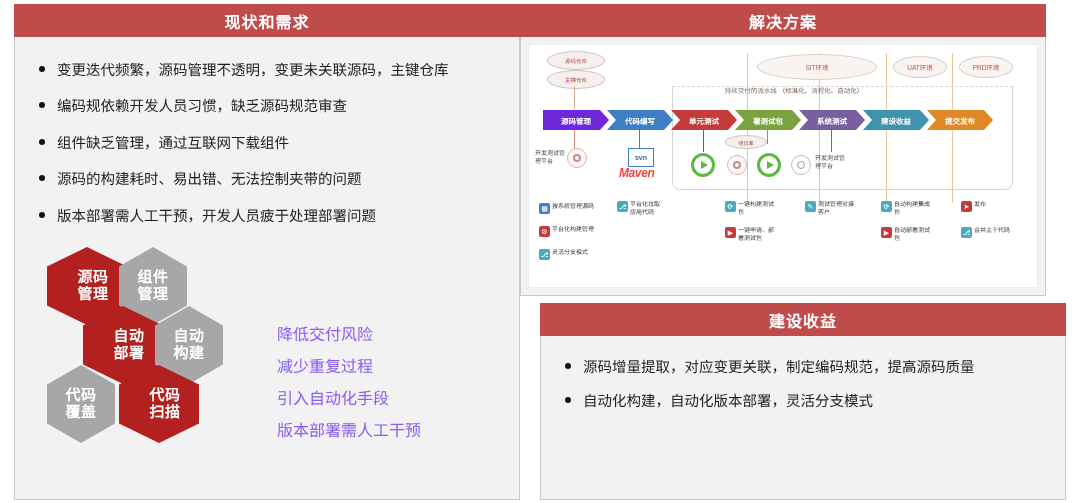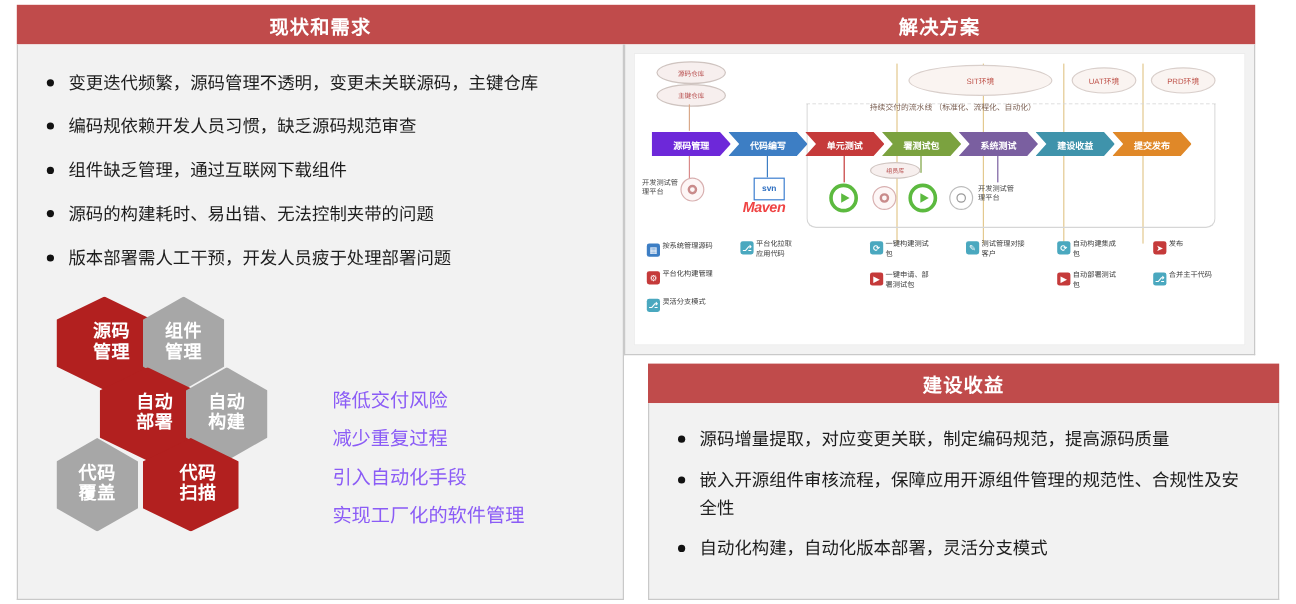--- a/index.html
+++ b/index.html
@@ -198,21 +198,21 @@
         <div class="hex red" style="left:96px;top:118px;">
           <span>代码</span>
           <span>扫描</span>
         </div>
       </div>
 
       <div class="benefit-lines">
         <div>降低交付风险</div>
         <div>减少重复过程</div>
         <div>引入自动化手段</div>
-        <div>实现工厂化的软件管理</div>
+        <div>版本部署需人工干预</div>
       </div>
 
     </div>
   </section>
 
   <section class="panel" id="solution-panel">
     <div class="panel-header">解决方案</div>
     <div class="panel-body">
       <div class="diagram">
 
@@ -331,19 +331,18 @@
 
       </div>
     </div>
   </section>
 
   <section class="panel" id="gains-panel">
     <div class="panel-header">建设收益</div>
     <div class="panel-body">
       <ul class="bullets" id="gains-bullets">
         <li>源码增量提取，对应变更关联，制定编码规范，提高源码质量</li>
-        <li>嵌入开源组件审核流程，保障应用开源组件管理的规范性、合规性及安全性</li>
         <li>自动化构建，自动化版本部署，灵活分支模式</li>
       </ul>
     </div>
   </section>
 
 </div>
 
 </body></html>

